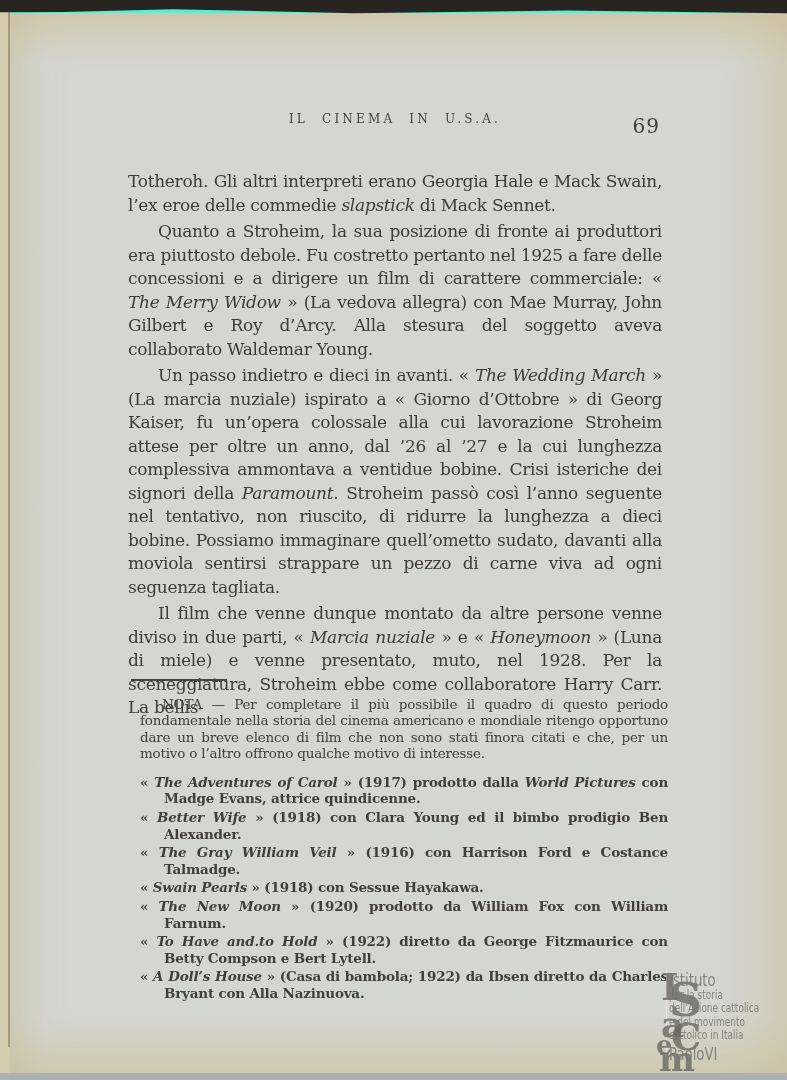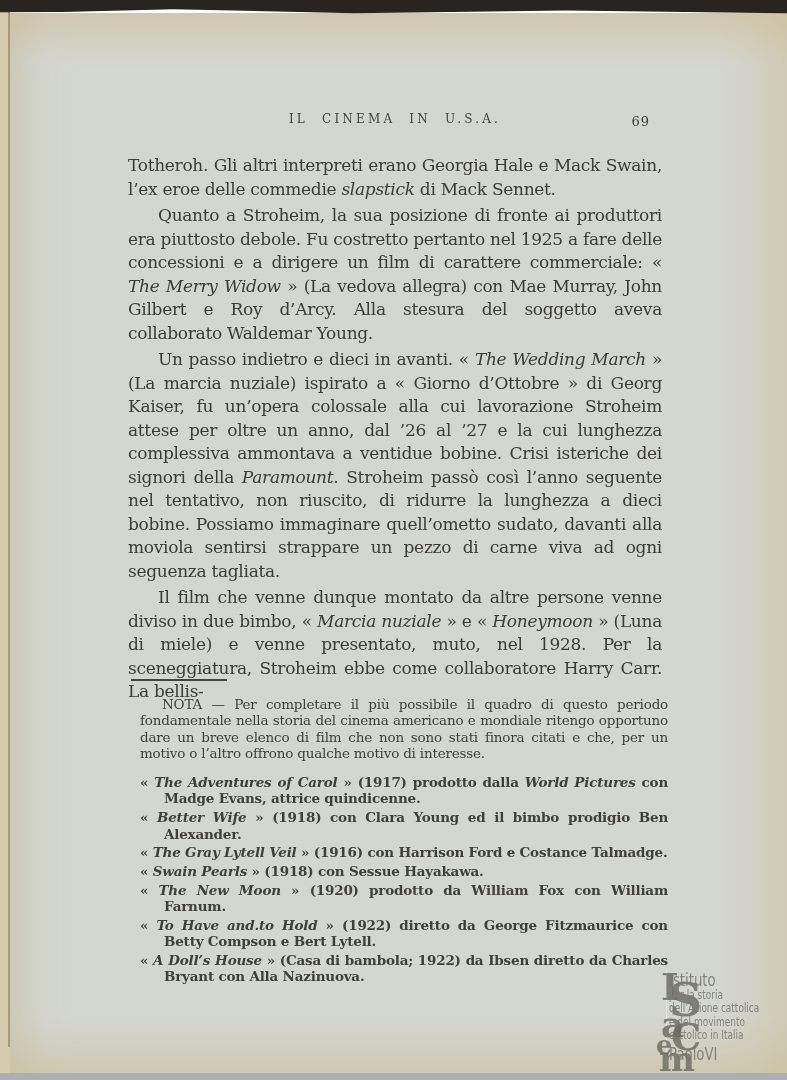--- a/index.html
+++ b/index.html
@@ -1,19 +1,19 @@
 <!DOCTYPE html>
 <html><head>
 <meta charset="utf-8">
 <style>
   * { margin:0; padding:0; box-sizing:border-box; }
   html,body { width:787px; height:1080px; overflow:hidden; }
   body { font-family:"DejaVu Serif", serif; background:#7d7668; }
 
-  .scan { position:relative; width:787px; height:1080px; background:#ffffff; overflow:hidden; }
+  .scan { position:relative; width:787px; height:1080px; background:#5eead4; overflow:hidden; }
 
   
   .top-shadow {
     position:absolute; top:0; left:0; width:100%; height:15px; z-index:5;
     background:#282420;
     clip-path:polygon(0 0,100% 0,100% 88%,72% 70%,45% 88%,22% 62%,8% 80%,0 82%);
   }
 
   
   .left-edge {
@@ -43,24 +43,24 @@
     box-shadow: inset 0 0 55px rgba(178,163,122,0.22);
   }
 
   .content { position:absolute; left:118px; top:99px; width:534px; height:940px; color:#3d3c37; }
 
   .page-header { position:relative; height:22px; }
   .running-title {
     display:block; text-align:center;
     font-size:12px; letter-spacing:3.2px; word-spacing:7px; color:#45443e;
   }
-  .page-number { position:absolute; right:12px; top:2px; font-size:13px; letter-spacing:1px; color:#3f3e39; }
+  .page-number { position:absolute; right:2px; top:2px; font-size:20px; letter-spacing:1px; color:#3f3e39; }
 
   .body-text {
-    margin-top:20px;
+    margin-top:36px;
     font-size:17px; line-height:23.5px; letter-spacing:-0.3px;
     text-align:justify;
   }
   .para { text-indent:30px; margin-bottom:3px; }
   .para.no-indent { text-indent:0; }
 
   .footnote-rule { position:absolute; top:567px; left:3px; width:96px; height:2px; background:#47453f; }
 
   .footnote {
     position:absolute; top:584px; left:12px; width:528px;
@@ -104,31 +104,31 @@
 
       <div class="page-header">
         <span class="running-title">IL CINEMA IN U.S.A.</span>
         <span class="page-number">69</span>
       </div>
 
       <div class="body-text">
         <p class="para no-indent"><span>Totheroh. Gli altri interpreti erano Georgia Hale e Mack Swain, l’ex eroe delle commedie </span><i>slapstick</i><span> di Mack Sennet.</span></p>
         <p class="para"><span>Quanto a Stroheim, la sua posizione di fronte ai produttori era piuttosto debole. Fu costretto pertanto nel 1925 a fare delle concessioni e a dirigere un film di carattere commerciale: « </span><i>The Merry Widow</i><span> » (La vedova allegra) con Mae Murray, John Gilbert e Roy d’Arcy. Alla stesura del soggetto aveva collaborato Waldemar Young.</span></p>
         <p class="para"><span>Un passo indietro e dieci in avanti. « </span><i>The Wedding March</i><span> » (La marcia nuziale) ispirato a « Giorno d’Ottobre » di Georg Kaiser, fu un’opera colossale alla cui lavorazione Stroheim attese per oltre un anno, dal ’26 al ’27 e la cui lunghezza complessiva ammontava a ventidue bobine. Crisi isteriche dei signori della </span><i>Paramount</i><span>. Stroheim passò così l’anno seguente nel tentativo, non riuscito, di ridurre la lunghezza a dieci bobine. Possiamo immaginare quell’ometto sudato, davanti alla moviola sentirsi strappare un pezzo di carne viva ad ogni seguenza tagliata.</span></p>
-        <p class="para"><span>Il film che venne dunque montato da altre persone venne diviso in due bimbo, « </span><i>Marcia nuziale</i><span> » e « </span><i>Honeymoon</i><span> » (Luna di miele) e venne presentato, muto, nel 1928. Per la sceneggiatura, Stroheim ebbe come collaboratore Harry Carr. La bellis-</span></p>
+        <p class="para"><span>Il film che venne dunque montato da altre persone venne diviso in due parti, « </span><i>Marcia nuziale</i><span> » e « </span><i>Honeymoon</i><span> » (Luna di miele) e venne presentato, muto, nel 1928. Per la sceneggiatura, Stroheim ebbe come collaboratore Harry Carr. La bellis-</span></p>
       </div>
 
       <div class="footnote-rule"></div>
 
       <div class="footnote">
         <p class="nota"><span>NOTA — Per completare il più possibile il quadro di questo periodo fondamentale nella storia del cinema americano e mondiale ritengo opportuno dare un breve elenco di film che non sono stati finora citati e che, per un motivo o l’altro offrono qualche motivo di interesse.</span></p>
         <ul class="film-list">
           <li><span>« </span><i>The Adventures of Carol</i><span> » (1917) prodotto dalla </span><i>World Pictures</i><span> con Madge Evans, attrice quindicenne.</span></li>
           <li><span>« </span><i>Better Wife</i><span> » (1918) con Clara Young ed il bimbo prodigio Ben Alexander.</span></li>
-          <li><span>« </span><i>The Gray Lytell Veil</i><span> » (1916) con Harrison Ford e Costance Talmadge.</span></li>
+          <li><span>« </span><i>The Gray William Veil</i><span> » (1916) con Harrison Ford e Costance Talmadge.</span></li>
           <li><span>« </span><i>Swain Pearls</i><span> » (1918) con Sessue Hayakawa.</span></li>
           <li><span>« </span><i>The New Moon</i><span> » (1920) prodotto da William Fox con William Farnum.</span></li>
           <li><span>« </span><i>To Have and.to Hold</i><span> » (1922) diretto da George Fitzmaurice con Betty Compson e Bert Lytell.</span></li>
           <li><span>« </span><i>A Doll’s House</i><span> » (Casa di bambola; 1922) da Ibsen diretto da Charles Bryant con Alla Nazinuova.</span></li>
         </ul>
       </div>
 
     </div>
   </div>
 

